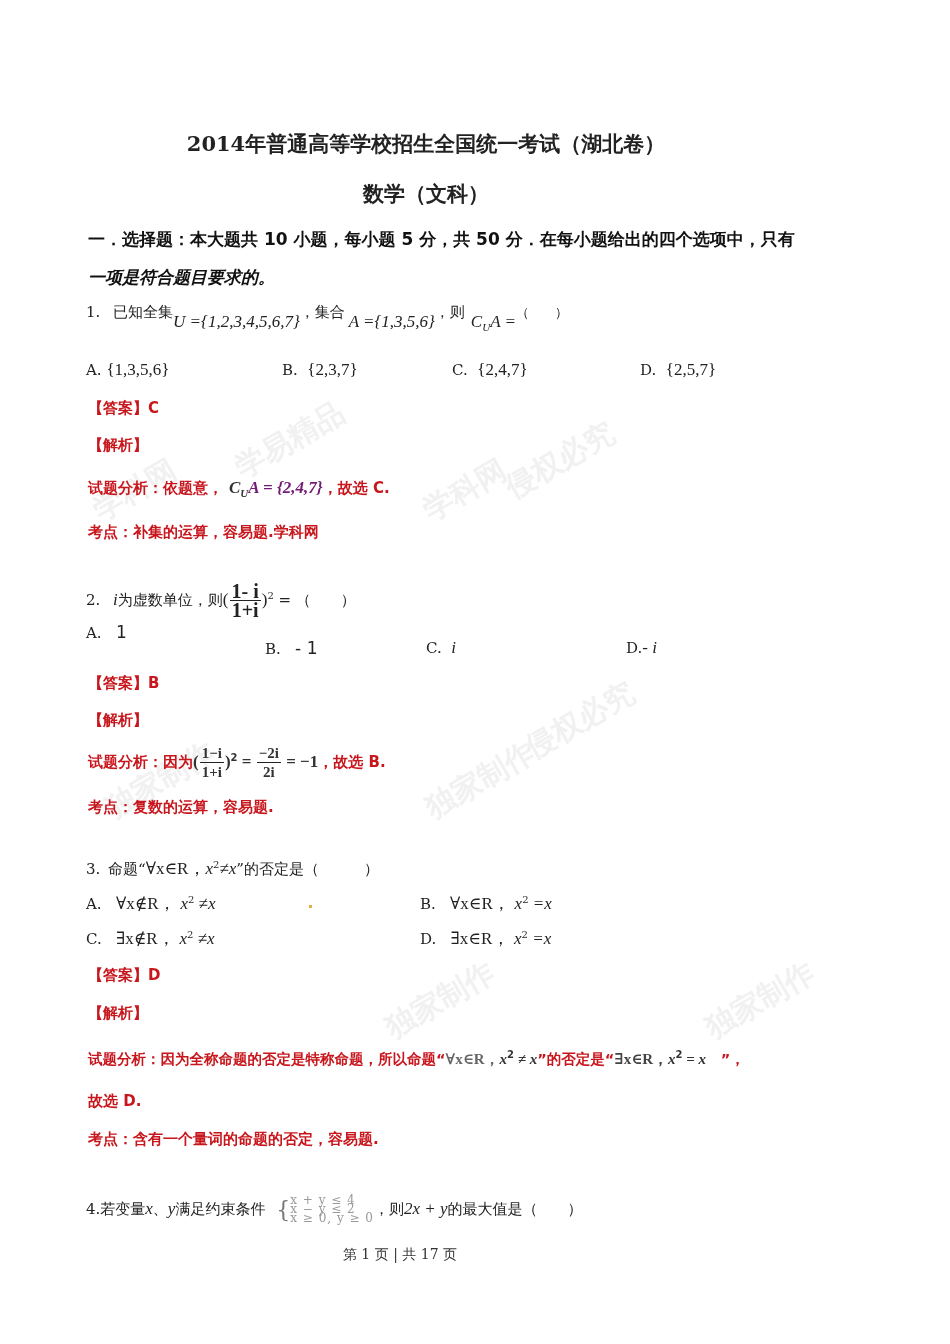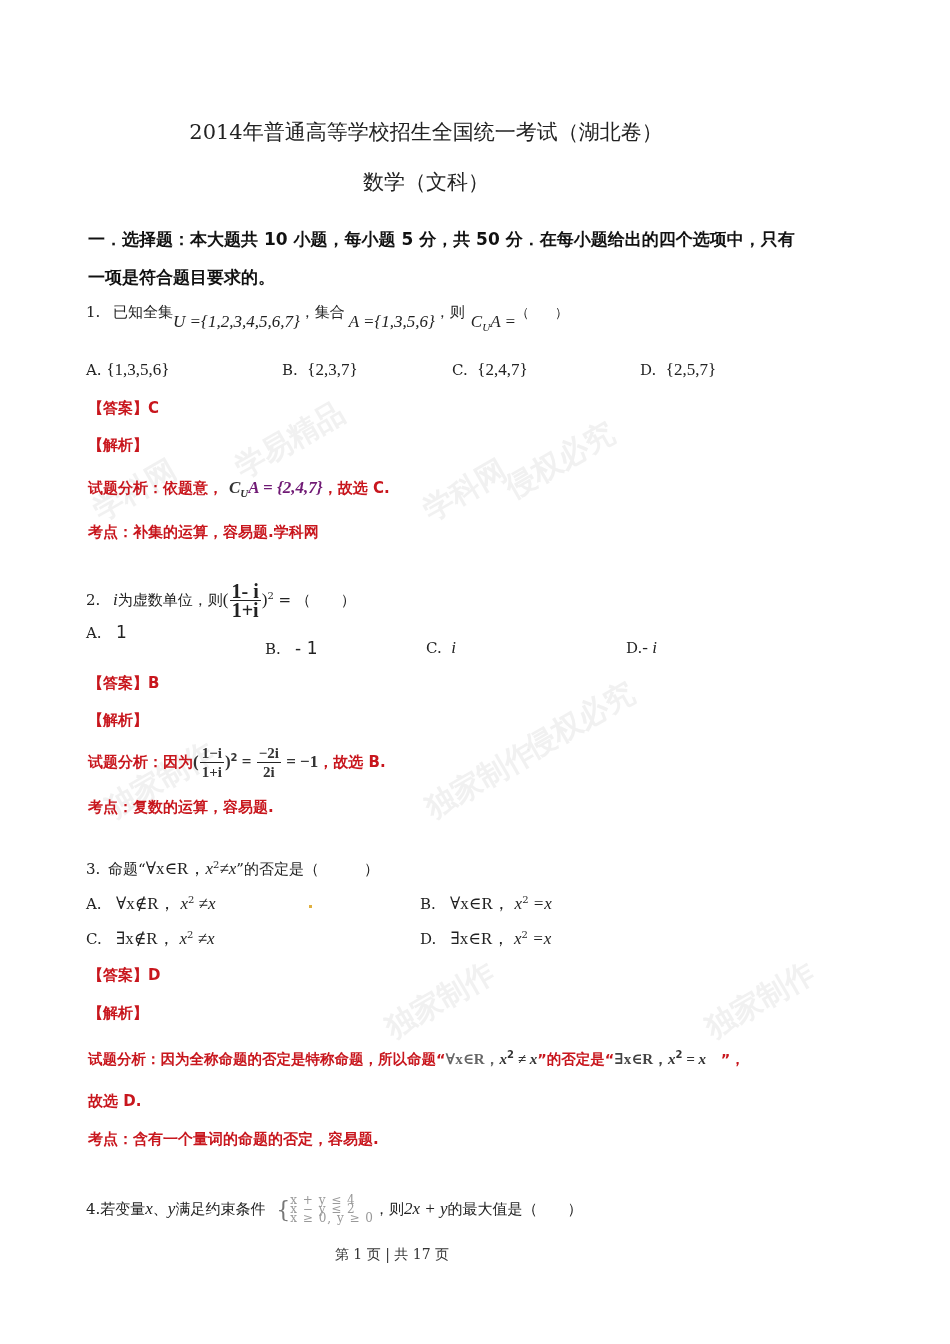--- a/index.html
+++ b/index.html
@@ -1,54 +1,54 @@
 <!DOCTYPE html>
 <html><head>
 <meta charset="utf-8">
 <style>
   html, body { margin: 0; padding: 0; background: #ffffff; }
   body { width: 950px; height: 1344px; position: relative; overflow: hidden;
          font-family: "DejaVu Serif", "Liberation Serif", serif; color: #1a1a1a; }
   .abs { position: absolute; white-space: nowrap; }
-  .title { left: 0; width: 852px; text-align: center; font-weight: normal; font-size: 21px; color: #222; }
+  .title { left: 0; width: 852px; text-align: center; font-weight: bold; font-size: 21px; color: #222; margin-top: 12px; }
   .section { font-family: "DejaVu Sans", "Liberation Sans", sans-serif; font-weight: bold; font-size: 17px; color: #111; }
   .q { font-size: 15px; color: #222; }
   .math { font-family: "Liberation Serif", "DejaVu Serif", serif; font-size: 17px; font-style: italic; }
   .mathn { font-family: "Liberation Serif", "DejaVu Serif", serif; font-size: 17px; }
   .red { color: #c8161d; font-family: "DejaVu Sans", "Liberation Sans", sans-serif; font-size: 15px; font-weight: bold; }
   .grey { color: #555; }
   .frac { display: inline-block; vertical-align: middle; text-align: center; margin: 0 1px; }
   .frac > span { display: block; line-height: 18px; }
   .frac .num { border-bottom: 1px solid #222; padding: 0 2px; }
   sup { font-size: 10px; }
   sub { font-size: 10px; }
   .wm { position: absolute; color: rgba(200,200,200,0.25); font-size: 30px; font-family: "DejaVu Sans", sans-serif;
         transform: rotate(-30deg); pointer-events: none; font-weight: bold; }
-  .footer { left: 0; width: 784px; text-align: center; font-size: 14px; color: #333; }
+  .footer { left: 8px; width: 784px; text-align: center; font-size: 14px; color: #333; }
   .blurred { display: inline-block; color: #999; letter-spacing: 1px; font-size: 12px; line-height: 9px; vertical-align: middle; }
   .dot { position: absolute; width: 3px; height: 3px; background: #e0b040; }
 </style>
 </head>
 <body>
 
 <div class="wm" style="left:90px;top:470px;">学科网</div>
 <div class="wm" style="left:230px;top:420px;">学易精品</div>
 <div class="wm" style="left:420px;top:470px;">学科网</div>
 <div class="wm" style="left:500px;top:440px;">侵权必究</div>
 <div class="wm" style="left:100px;top:760px;">独家制作</div>
 <div class="wm" style="left:420px;top:760px;">独家制作</div>
 <div class="wm" style="left:520px;top:700px;">侵权必究</div>
 <div class="wm" style="left:380px;top:980px;">独家制作</div>
 <div class="wm" style="left:700px;top:980px;">独家制作</div>
 
 <div class="abs title" style="top:118px;">2014年普通高等学校招生全国统一考试（湖北卷）</div>
 <div class="abs title" style="top:168px;">数学（文科）</div>
 
 <div class="abs section" style="left:88px;top:228px;">一．选择题：本大题共 10 小题，每小题 5 分，共 50 分．在每小题给出的四个选项中，只有</div>
-<div class="abs section" style="left:88px;top:266px;">一项是符合题目要求的。</div>
+<div class="abs section" style="left:88px;top:266px;font-style:italic;">一项是符合题目要求的。</div>
 
 <div class="abs q" style="left:86px;top:302px;">
   <span>1.</span>
   <span style="margin-left:8px;">已知全集</span><span class="math" style="position:relative;top:10px;">U ={1,2,3,4,5,6,7}</span><span>，集合</span><span class="math" style="position:relative;top:10px;margin-left:4px;">A ={1,3,5,6}</span><span>，则</span><span style="position:relative;top:10px;margin-left:6px;"><span class="math">C</span><sub class="math" style="font-size:11px;">U</sub><span class="math">A =</span></span><span style="font-size:13px;">（　　）</span>
 </div>
 
 <div class="abs q" style="left:86px;top:360px;"><span>A.</span> <span class="mathn">{1,3,5,6}</span></div>
 <div class="abs q" style="left:282px;top:360px;"><span>B.</span>&nbsp; <span class="mathn">{2,3,7}</span></div>
 <div class="abs q" style="left:452px;top:360px;"><span>C.</span>&nbsp; <span class="mathn">{2,4,7}</span></div>
 <div class="abs q" style="left:640px;top:360px;"><span>D.</span>&nbsp; <span class="mathn">{2,5,7}</span></div>

